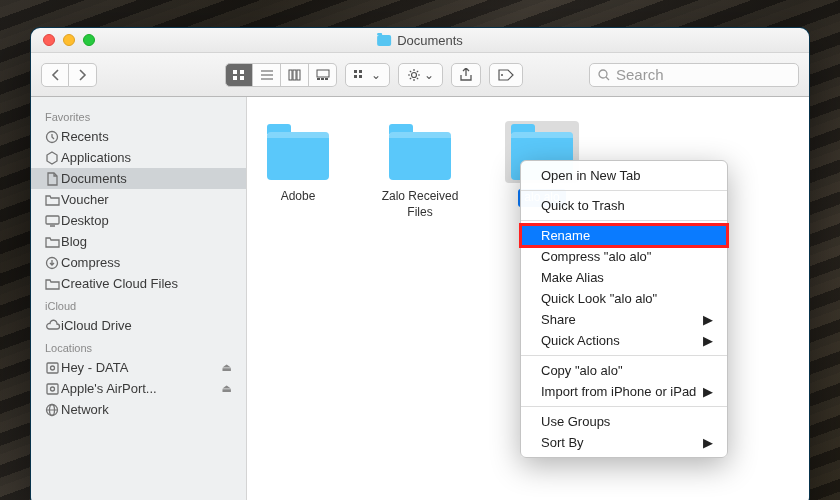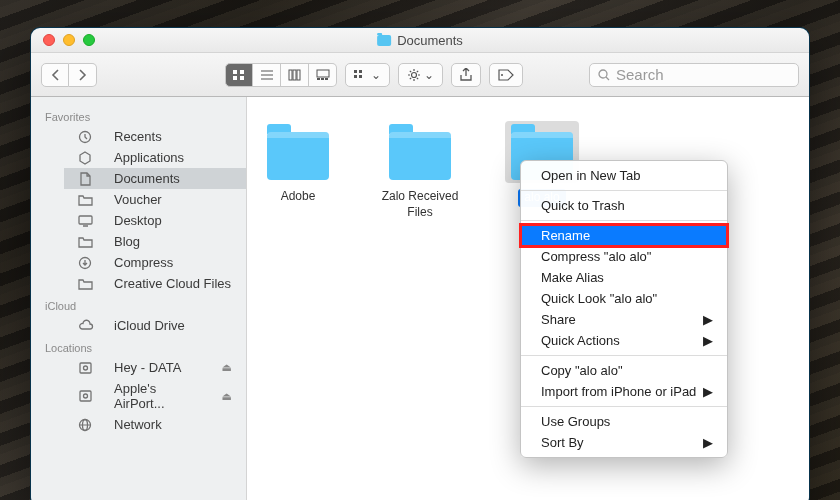--- a/index.html
+++ b/index.html
@@ -21,21 +21,21 @@
 .nav-btn:first-child{border-radius:5px 0 0 5px;} .nav-btn:last-child{border-radius:0 5px 5px 0;border-left:none;}
 .seg{display:flex;margin-left:120px;} .seg-btn{width:28px;height:24px;background:#fcfcfc;border:1px solid #c8c8c8;border-left:none;display:flex;align-items:center;justify-content:center;}
 .seg-btn:first-child{border-left:1px solid #c8c8c8;border-radius:5px 0 0 5px;} .seg-btn:last-child{border-radius:0 5px 5px 0;}
 .seg-btn.active{background:#6a6a6a;color:#fff;}
 .tool-btn{height:24px;padding:0 8px;background:#fcfcfc;border:1px solid #c8c8c8;border-radius:5px;display:flex;align-items:center;justify-content:center;font-size:12px;color:#555;}
 .search-box{flex:1;max-width:210px;margin-left:auto;height:24px;background:#fcfcfc;border:1px solid #c8c8c8;border-radius:5px;display:flex;align-items:center;padding:0 8px;color:#999;font-size:15px;gap:6px;}
 
 .body{flex:1;display:flex;overflow:hidden;}
 .sidebar{width:216px;background:#eef0f1;border-right:1px solid #d4d4d4;padding-top:8px;overflow:hidden;}
 .side-head{font-size:11px;color:#8a8a8a;padding:6px 14px 3px;font-weight:500;}
-.side-item{display:flex;align-items:center;gap:20px;padding:3px 14px;font-size:13px;color:#3a3a3a;margin-left:33px;}
+.side-item{display:flex;align-items:center;gap:0;padding:3px 14px;font-size:13px;color:#3a3a3a;}
 .side-item.sel{background:#cfd3d6;}
 .side-ico{width:16px;height:14px;display:flex;align-items:center;justify-content:center;color:#737373;font-size:14px;}
 
 .content{flex:1;background:#fff;padding:24px 14px;display:flex;gap:40px;align-items:flex-start;}
 .item{display:flex;flex-direction:column;align-items:center;gap:6px;}
 .item.sel .folder-wrap{background:#dcdcdc;border-radius:4px;}
 .folder-wrap{padding:3px 6px;}
 .folder{width:62px;height:48px;background:#5ac8fa;border-radius:4px;position:relative;margin-top:8px;}
 .folder::before{content:"";position:absolute;top:-8px;left:0;width:24px;height:10px;background:#5ac8fa;border-radius:3px 3px 0 0;}
 .folder::after{content:"";position:absolute;top:0;left:0;right:0;height:6px;background:rgba(255,255,255,.25);border-radius:4px 4px 0 0;}

